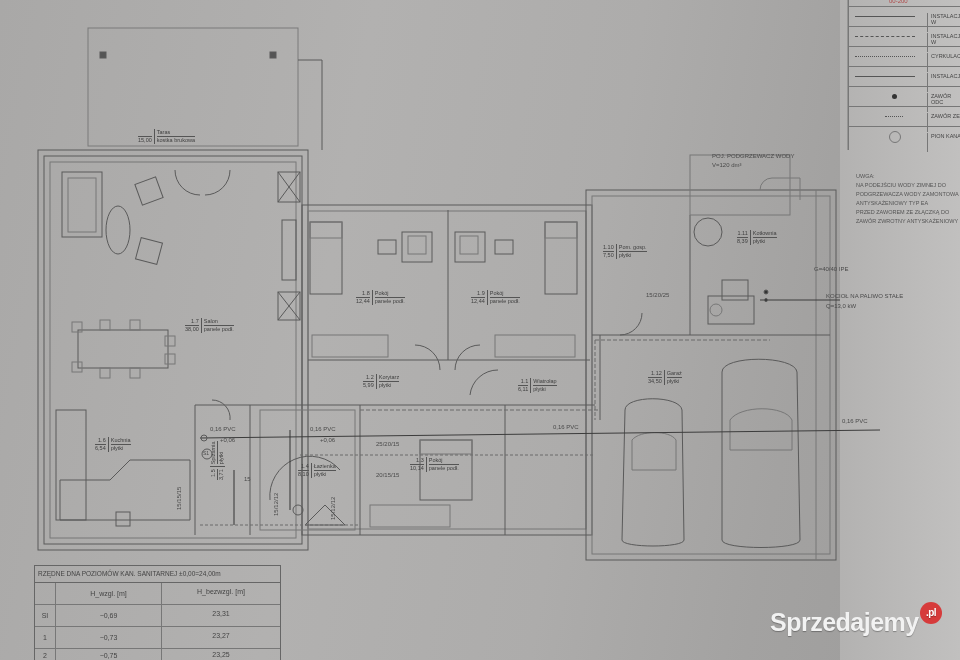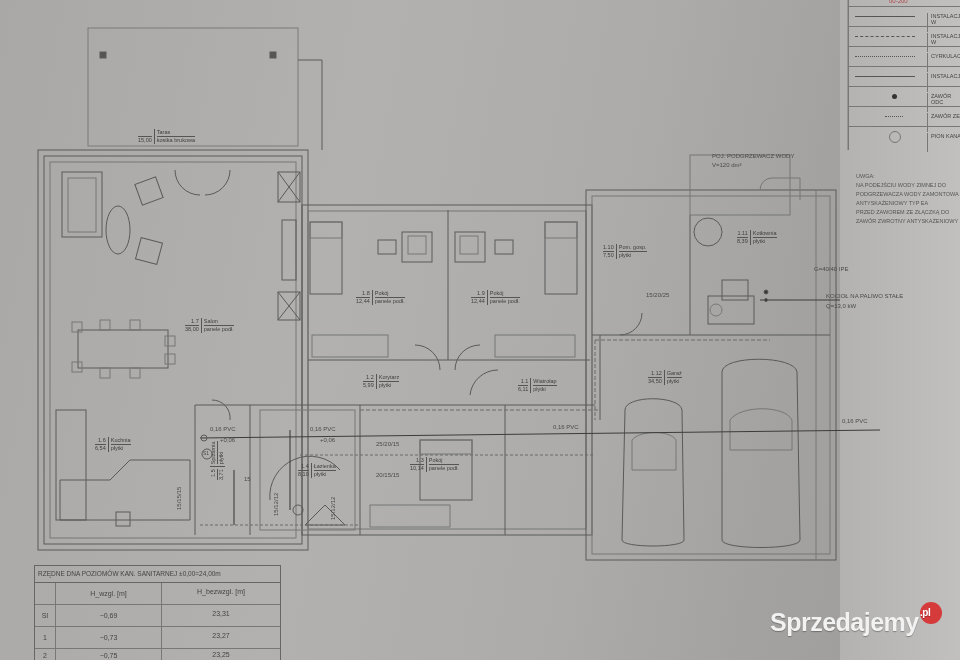--- a/index.html
+++ b/index.html
@@ -23,21 +23,21 @@
   .notes { position:absolute; left:856px; top:172px; font-size:5.5px; line-height:9px; color:#555; }
   .table { position:absolute; left:34px; top:565px; width:245px; border:1px solid #666; font-size:7px; color:#444; }
   .table .title { height:16px; line-height:16px; padding-left:3px; border-bottom:1px solid #666; font-size:6.5px; }
   .table .row { display:flex; height:21px; border-bottom:1px solid #777; }
   .table .c0 { width:20px; border-right:1px solid #777; text-align:center; line-height:21px; }
   .table .c1 { width:105px; border-right:1px solid #777; text-align:center; line-height:21px; }
   .table .c2 { flex:1; text-align:center; line-height:18px; }
   .watermark { position:absolute; left:770px; top:608px; font-size:25px; font-weight:bold; color:#f2f2f2;
                letter-spacing:-0.5px; text-shadow:0 1px 1px rgba(0,0,0,0.3); }
   .watermark .dot-pl { position:absolute; left:150px; top:-6px; width:22px; height:22px; border-radius:50%;
-               background:#d63b3b; color:#fff; font-size:10px; line-height:21px; }
+               background:#d63b3b; color:#fff; font-size:10px; text-align:center; line-height:21px; }
 </style>
 </head>
 <body>
 
 <div class="paper"></div>
 <div class="paper-edge"></div>
 
 <svg class="plan" width="960" height="660" viewBox="0 0 960 660">
   <g stroke="#5a5a5a" fill="none" stroke-width="1">
 

